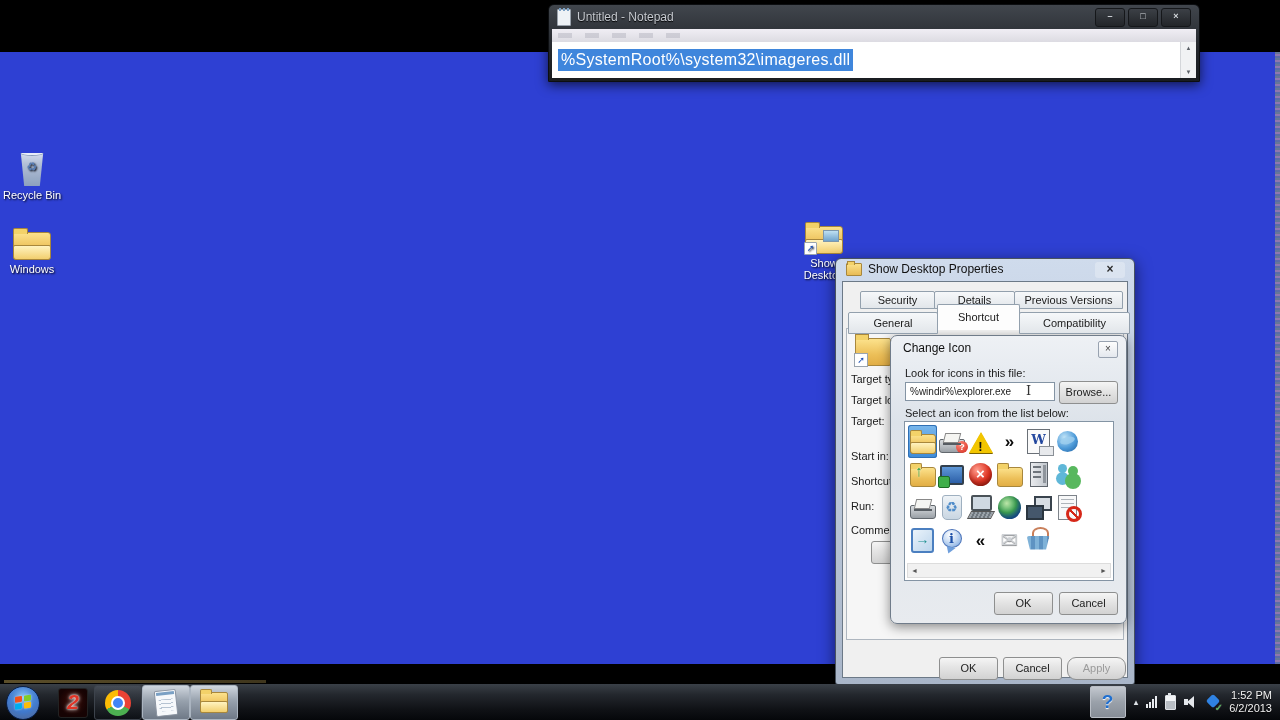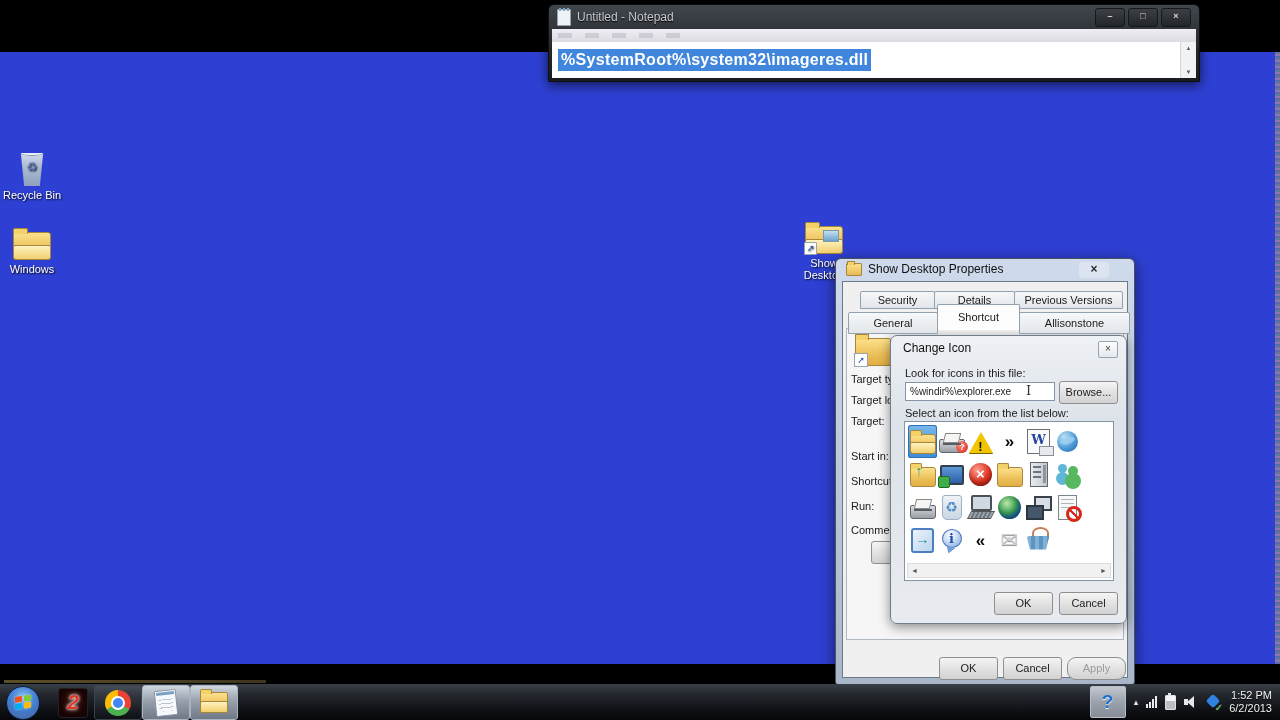--- a/index.html
+++ b/index.html
@@ -45,33 +45,33 @@
   .np-btns{margin-left:auto;display:flex;gap:3px;}
   .np-btn{width:28px;height:17px;background:linear-gradient(180deg,#3c4046,#222529);
     border:1px solid #15171a;border-radius:3px;color:#d5d9de;font-size:9px;line-height:15px;
     text-align:center;font-weight:bold;}
   .np-menu{position:absolute;top:24px;left:3px;right:3px;height:13px;
     background:linear-gradient(180deg,#f0eef4,#dcdbe2);border-bottom:1px solid #c2c2ca;}
   .np-menu::before{content:"";position:absolute;left:6px;top:4px;width:130px;height:5px;opacity:.5;
     background:repeating-linear-gradient(90deg,#b4b4bf 0 14px,transparent 14px 27px);}
   .np-text{position:absolute;top:37px;left:3px;right:3px;bottom:3px;background:#fff;
     display:flex;align-items:center;padding-left:6px;}
-  .np-sel{background:#3f86dc;color:#fff;font-size:16px;padding:2px 3px;letter-spacing:.3px;font-weight:bold;}
+  .np-sel{background:#3f86dc;color:#fff;font-size:16px;padding:2px 3px;letter-spacing:.3px;}
   .np-scroll{position:absolute;right:0;top:0;bottom:0;width:15px;background:#f1f2f4;
     border-left:1px solid #d4d6da;display:flex;flex-direction:column;justify-content:space-between;
     align-items:center;font-size:6px;color:#5a5f66;padding:3px 0;}
   
   .btn{position:absolute;background:linear-gradient(180deg,#f5f5f5,#e4e4e4 45%,#d2d2d2);
     border:1px solid #8e8f8f;border-radius:3px;font-size:11px;color:#1c1c1c;text-align:center;}
   .btn.disabled{color:#9b9b9b;border-radius:9px;}
   
   .props{position:absolute;left:835px;top:258px;width:298px;height:425px;border-radius:6px 6px 3px 3px;
     background:linear-gradient(180deg,#cfdbec,#a9b6c9);border:1px solid #49535f;
     box-shadow:0 4px 16px rgba(0,0,0,.55);}
-  .props-titlebar{position:absolute;top:0;left:0;right:16px;height:22px;}
+  .props-titlebar{position:absolute;top:0;left:0;right:0;height:22px;}
   .props-title{position:absolute;top:3px;left:10px;display:flex;align-items:center;gap:6px;
     font-size:12px;color:#101010;}
   .mini-fold{width:14px;height:11px;background:linear-gradient(180deg,#fbe18a,#e8bb55);
     border:1px solid #a8873c;border-radius:1px;position:relative;}
   .mini-fold::before{content:"";position:absolute;top:-3px;left:0;width:6px;height:3px;background:#f3d269;
     border:1px solid #a8873c;border-bottom:none;}
   .props-close{position:absolute;top:3px;right:9px;width:30px;height:16px;border-radius:3px;
     background:rgba(255,255,255,.28);font-size:12px;font-weight:bold;color:#2b2b2b;
     text-align:center;line-height:15px;}
   .props-inner{position:absolute;left:6px;right:6px;top:22px;bottom:6px;background:#f0f0f0;
@@ -314,21 +314,21 @@
         <span>Show Desktop Properties</span>
       </span>
       <span class="props-close">×</span>
     </div>
     <div class="props-inner">
       <div class="tab r1" style="left:17px;width:73px;">Security</div>
       <div class="tab r1" style="left:91px;width:79px;">Details</div>
       <div class="tab r1" style="left:171px;width:107px;">Previous Versions</div>
       <div class="tab r2" style="left:5px;width:88px;">General</div>
       <div class="tab r2 active" style="left:94px;width:81px;">Shortcut</div>
-      <div class="tab r2" style="left:176px;width:109px;">Allisonstone</div>
+      <div class="tab r2" style="left:176px;width:109px;">Compatibility</div>
       <div class="tabpane"></div>
       <div class="pfold">
           <i>➚</i>
         </div>
       <div class="plabel" style="top:91px;">Target ty</div>
       <div class="plabel" style="top:112px;">Target lo</div>
       <div class="plabel" style="top:133px;">Target:</div>
       <div class="plabel" style="top:168px;">Start in:</div>
       <div class="plabel" style="top:193px;">Shortcut</div>
       <div class="plabel" style="top:218px;">Run:</div>

